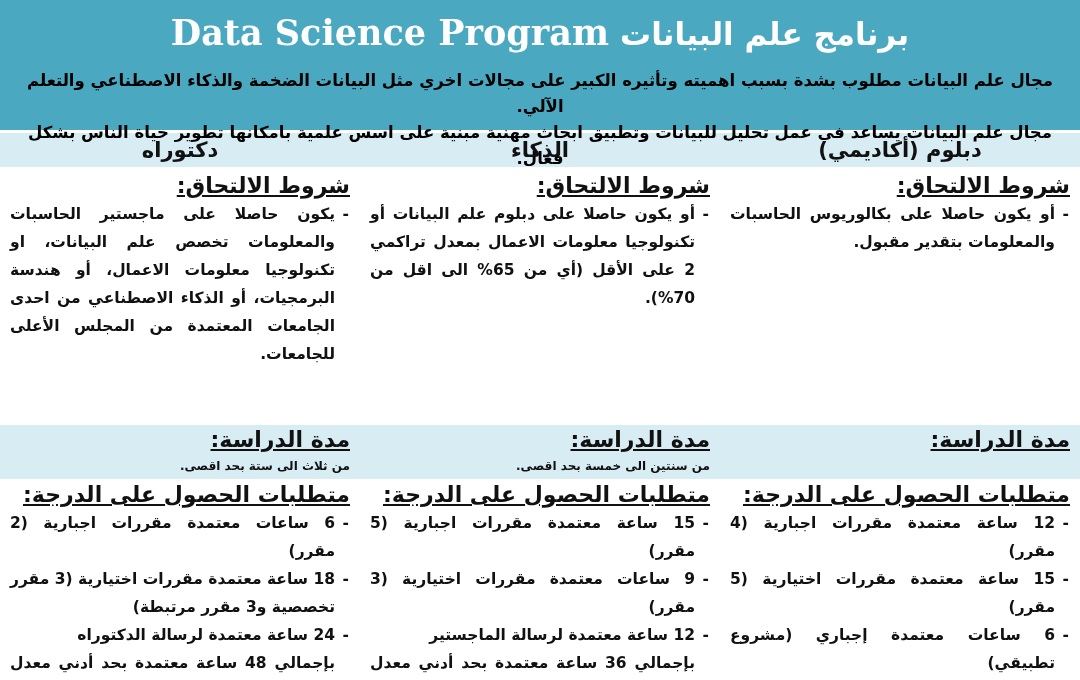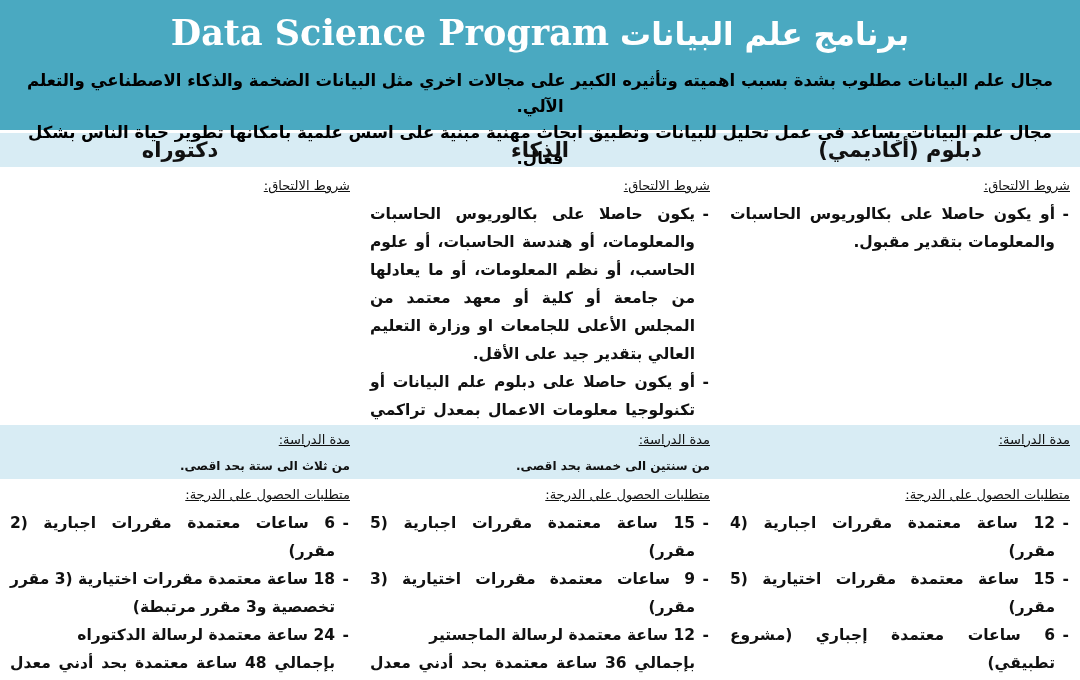--- a/index.html
+++ b/index.html
@@ -35,21 +35,21 @@
     background:#d8ecf4; height:36px; align-items:center;
     border-bottom:2px solid #ffffff;
   }
   .degree-title {
     text-align:center; font-weight:bold; font-size:21px; line-height:34px;
     white-space:nowrap; overflow:hidden;
   }
 
   
   .sec-head {
-    font-weight:normal; font-size:13px; text-decoration:underline;
+    font-weight:bold; font-size:22px; text-decoration:underline;
     text-align:right; line-height:27px; margin-bottom:1px;
   }
 
   
   .admission-row { height:256px; overflow:hidden; padding-top:3px; background:#fff; }
   ul.items { list-style:none; }
   ul.items li {
     position:relative; padding-right:15px;
     font-weight:bold; font-size:15.5px; line-height:28px;
     text-align:justify;
@@ -92,26 +92,28 @@
   <div class="row admission-row">
     <div class="col">
       <div class="sec-head">شروط الالتحاق:</div>
       <ul class="items">
         <li>أو يكون حاصلا على بكالوريوس الحاسبات والمعلومات بتقدير مقبول.</li>
       </ul>
     </div>
     <div class="col">
       <div class="sec-head">شروط الالتحاق:</div>
       <ul class="items">
-        <li>يكون حاصلا على بكالوريوس الحاسبات والمعلومات، أو هندسة الحاسبات، أو علوم الحاسب، أو نظم المعلومات، أو ما يعادلها من جامعة أو كلية أو معهد معتمد من المجلس الأعلى للجامعات او وزارة التعليم العالي بتقدير جيد على الأقل.</li>
         <li>أو يكون حاصلا على دبلوم علم البيانات أو تكنولوجيا معلومات الاعمال بمعدل تراكمي 2 على الأقل (أي من 65% الى اقل من 70%).</li>
       </ul>
     </div>
     <div class="col">
       <div class="sec-head">شروط الالتحاق:</div>
+      <ul class="items">
+        <li>يكون حاصلا على ماجستير الحاسبات والمعلومات تخصص علم البيانات، او تكنولوجيا معلومات الاعمال، أو هندسة البرمجيات، أو الذكاء الاصطناعي من احدى الجامعات المعتمدة من المجلس الأعلى للجامعات.</li>
+      </ul>
     </div>
   </div>
 
   <div class="row duration-row">
     <div class="col">
       <div class="sec-head">مدة الدراسة:</div>
     </div>
     <div class="col">
       <div class="sec-head">مدة الدراسة:</div>
       <div class="duration-text">من سنتين الى خمسة بحد اقصى.</div>

